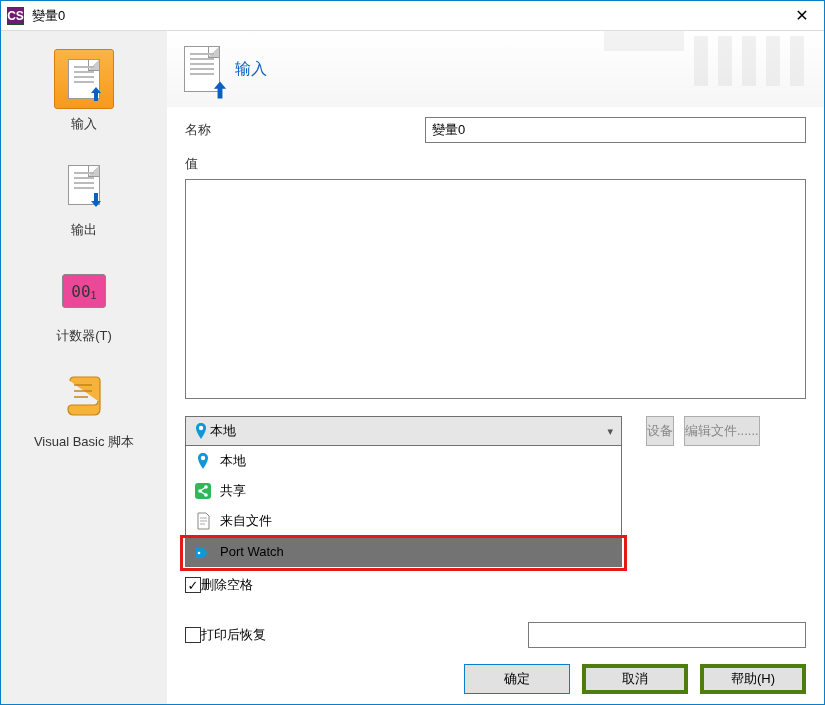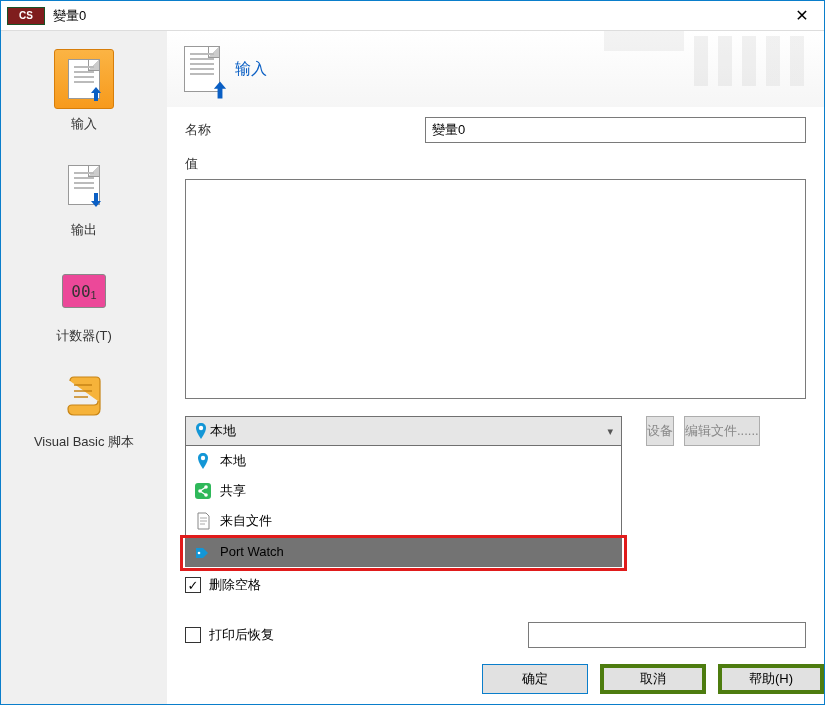--- a/index.html
+++ b/index.html
@@ -1,19 +1,19 @@
 <!DOCTYPE html>
 <html><head>
 <meta charset="utf-8">
 <style>
 * { box-sizing: border-box; margin: 0; padding: 0; font-family: "Microsoft YaHei", "Segoe UI", sans-serif; font-size: 13px; }
 body { background: #fff; }
 .window { width: 825px; height: 705px; border: 1px solid #0a7ecb; display: flex; flex-direction: column; }
 .titlebar { height: 30px; background: #fff; display: flex; align-items: center; padding: 0 0 0 6px; border-bottom: 1px solid #ddd; }
-.titlebar .app-icon { width: 38px; height: 18px; background: #7f1d1d; display: flex; align-items: center; justify-content: center; color: #fff; font-size: 10px; font-weight: bold; border: 1px solid #185226; margin-right: 8px; }
+.titlebar .app-icon { width: 17px; height: 18px; background: #701a75; display: flex; align-items: center; justify-content: center; color: #fff; font-size: 12px; font-weight: bold; border: 1px solid #185226; margin-right: 8px; }
 .titlebar .title { flex: 1; }
 .titlebar .close { width: 44px; height: 30px; display: flex; align-items: center; justify-content: center; font-size: 16px; cursor: pointer; }
 .body { flex: 1; display: flex; min-height: 0; background: #fff; }
 .sidebar { width: 166px; background: #f0f0f0; display: flex; flex-direction: column; align-items: center; padding-top: 18px; gap: 22px; }
 .sidebar-item { display: flex; flex-direction: column; align-items: center; gap: 6px; cursor: pointer; width: 100%; }
 .sidebar-item .icon-box { width: 60px; height: 60px; display: flex; align-items: center; justify-content: center; border-radius: 3px; }
 .sidebar-item.active .icon-box { background: linear-gradient(#fbb444, #f79a1c); border: 1px solid #d77e0a; }
 .sidebar-item .label { color: #333; }
 .main { flex: 1; position: relative; display: flex; flex-direction: column; }
 .header-banner { height: 76px; background: linear-gradient(#fff, #f6f6f6); display: flex; align-items: center; padding-left: 12px; position: relative; overflow: hidden; }
@@ -36,26 +36,26 @@
 .buttons-col { width: 160px; display: flex; flex-direction: row; gap: 10px; }
 .btn { height: 30px; border: 1px solid #adadad; background: #e1e1e1; color: #888; cursor: pointer; }
 .btn:enabled { color: #333; }
 .dropdown-closed { height: 30px; border: 1px solid #707070; background: #e6e6e6; display: flex; align-items: center; padding: 0 6px; cursor: pointer; position: relative; }
 .dropdown-closed .chev { position: absolute; right: 8px; top: 50%; transform: translateY(-50%); font-size: 11px; color: #555; }
 .dropdown-list { position: absolute; left: 0; top: 30px; width: 100%; border: 1px solid #707070; border-top: none; background: #fff; z-index: 10; }
 .dd-item { height: 30px; display: flex; align-items: center; padding: 0 6px; cursor: pointer; }
 .dd-item.selected { background: #737373; }
 .dd-item .dd-icon { width: 22px; height: 22px; margin-right: 6px; display: flex; align-items: center; justify-content: center; }
 .highlight-box { position: absolute; border: 3px solid #e01b1b; pointer-events: none; z-index: 20; }
-.checkbox-row { display: flex; align-items: center; gap: 8px; margin-top: 130px; }
+.checkbox-row { display: flex; align-items: center; margin-top: 130px; }
 .checkbox-row.second { margin-top: 28px; justify-content: flex-start; }
 .chk { width: 16px; height: 16px; border: 1px solid #333; display: inline-flex; align-items: center; justify-content: center; background: #fff; cursor: pointer; }
 .chk.checked::after { content: "✓"; font-size: 13px; line-height: 1; }
 .restore-input { width: 278px; height: 26px; border: 1px solid #7a7a7a; margin-left: auto; background: #fff; }
-.footer { height: 50px; display: flex; justify-content: flex-end; align-items: center; gap: 12px; }
+.footer { height: 50px; display: flex; justify-content: flex-end; align-items: center; gap: 12px; padding-right: 18px; }
 .footer .fbtn { width: 106px; height: 30px; border: 4px solid #4d7c0f; background: #e1e1e1; cursor: pointer; }
 .footer .fbtn.primary { border: 1px solid #0a7ecb; }
 
 
 .doc-icon { width: 32px; height: 40px; background: #fff; border: 1px solid #999; position: relative; }
 .doc-icon::before { content: ""; position: absolute; top: 0; right: 0; width: 10px; height: 10px; background: linear-gradient(135deg, #fff 49%, #ccc 50%); border-left: 1px solid #999; border-bottom: 1px solid #999; }
 .doc-lines { position: absolute; left: 5px; top: 6px; right: 5px; }
 .doc-lines span { display: block; height: 2px; background: #bbb; margin-bottom: 3px; }
 .arrow-up { position: absolute; right: -4px; bottom: -3px; width: 16px; height: 16px; }
 .arrow-up svg, .arrow-down svg, .arrow-up-sm svg { display: block; }

